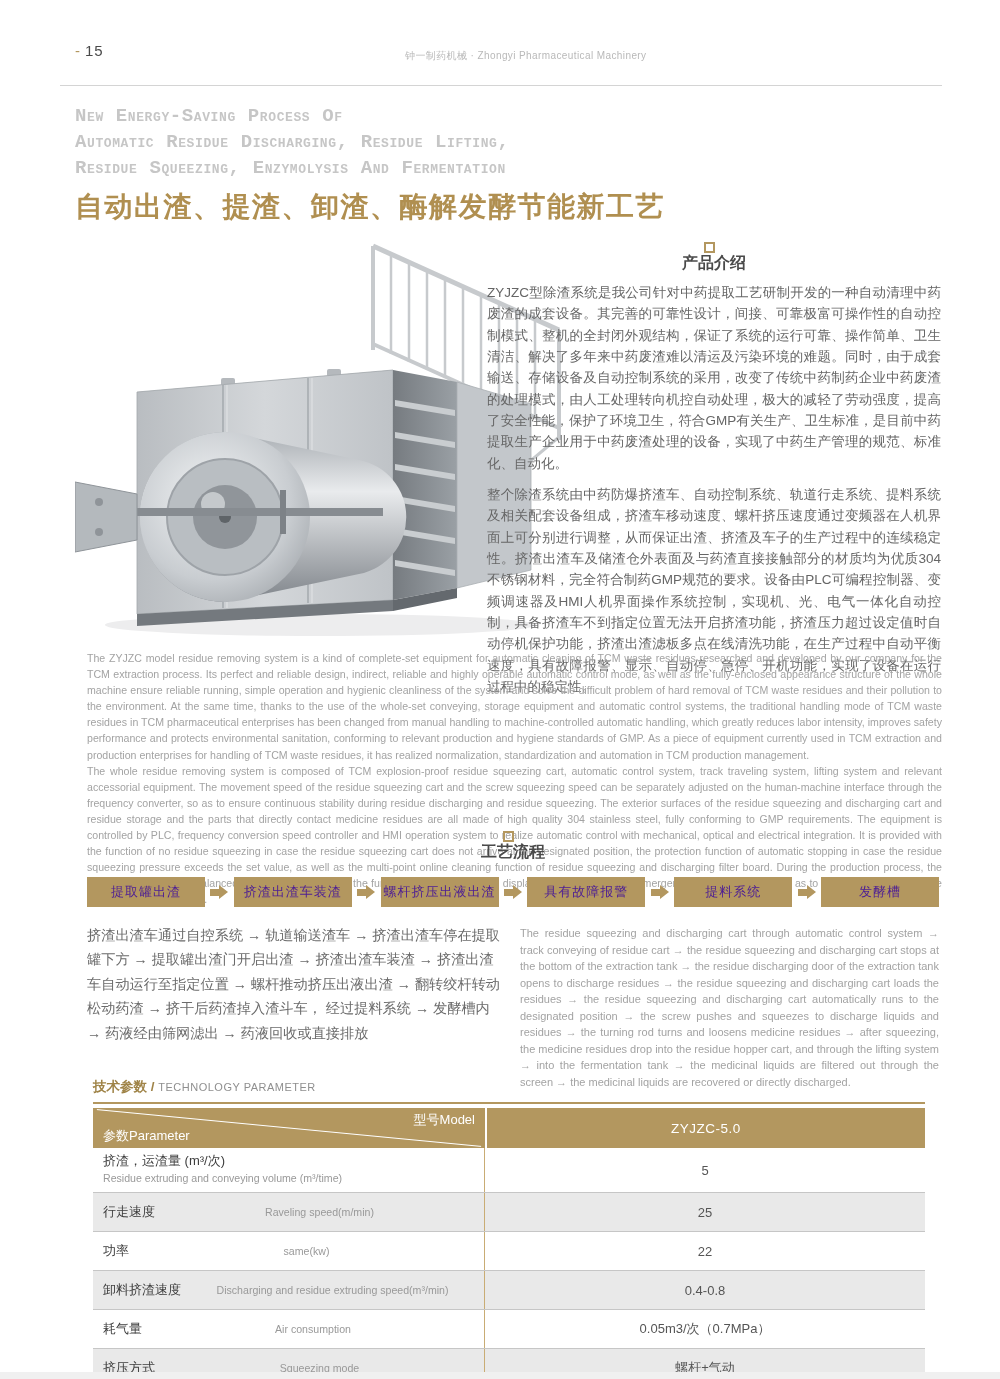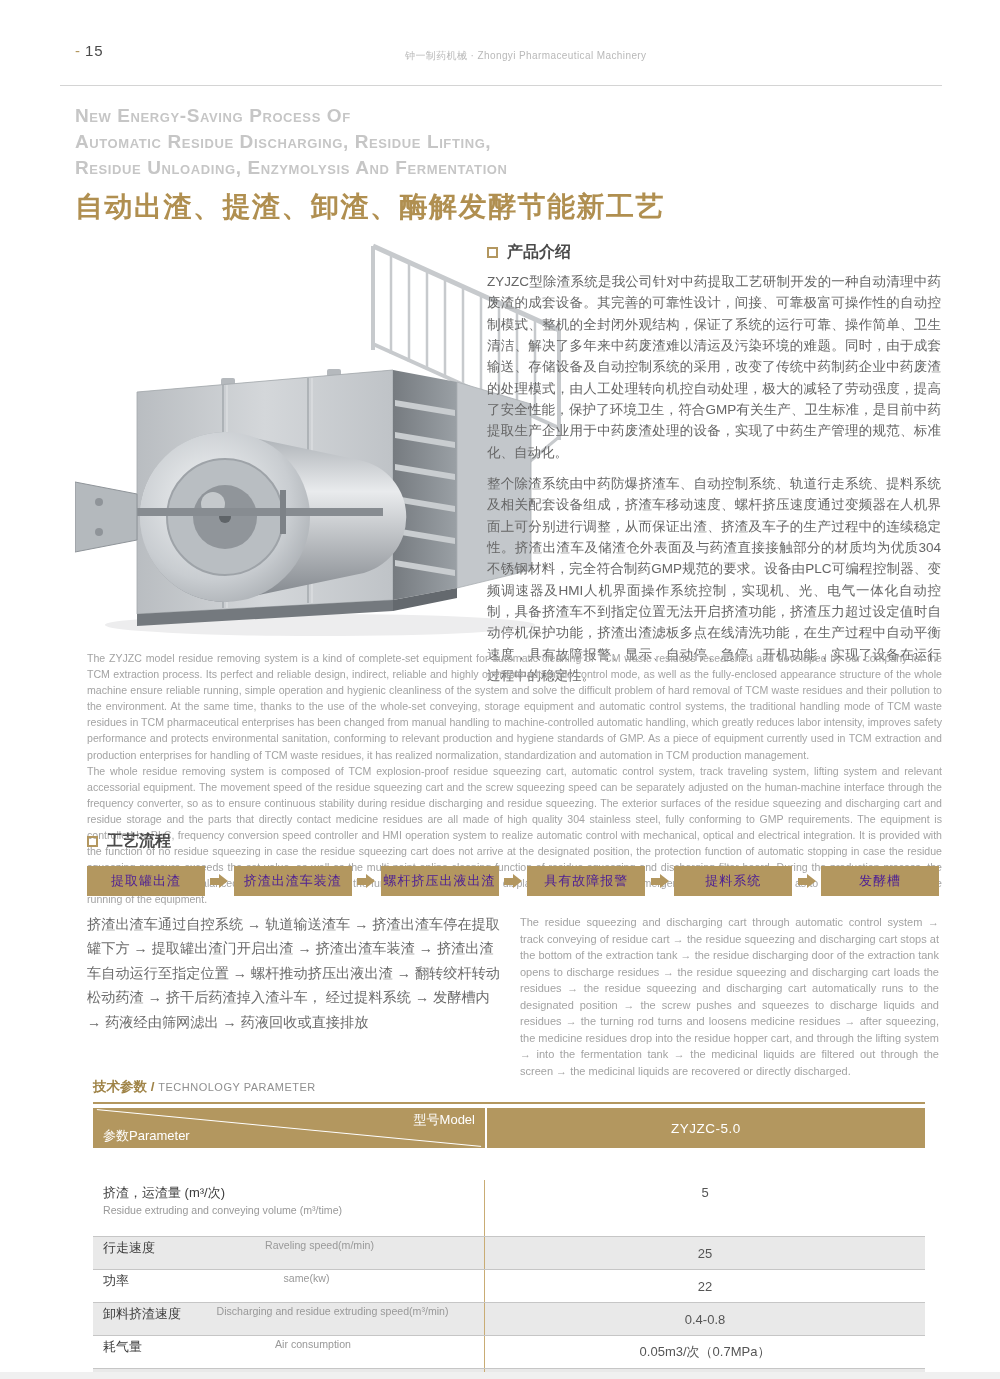--- a/index.html
+++ b/index.html
@@ -7,30 +7,30 @@
   .page{position:relative;width:1000px;height:1379px;background:#ffffff;overflow:hidden;}
 
   
   .hdr{position:absolute;top:42px;left:75px;right:60px;height:30px;}
   .pageno{font-size:15px;color:#4a4a4a;letter-spacing:1px;}
   .pageno .dash{color:#b3975f;margin-right:4px;}
   .brand{position:absolute;left:330px;top:7px;font-size:10px;color:#b9b9b9;letter-spacing:0.4px;}
   .hdr-rule{position:absolute;top:85px;left:60px;right:58px;height:1px;background:#d4d4d4;}
 
   
-  .title-block{position:absolute;left:75px;top:103px;width:620px;}
+  .title-block{position:absolute;left:75px;top:103px;width:620px;font-family:Liberation Mono, monospace;}
   .en-title{font-size:19px;line-height:1.38;color:#c6c6c6;font-weight:600;font-variant:small-caps;letter-spacing:0.6px;}
   .en-title span{display:block;}
   .zh-title{margin:6px 0 0 0;font-size:28px;font-weight:bold;color:#b08f50;letter-spacing:1.5px;}
 
   
   .intro{position:absolute;left:75px;top:232px;width:866px;}
   .machine{position:absolute;left:0;top:0;width:490px;height:410px;}
   .intro-text{position:absolute;left:412px;top:10px;width:454px;}
-  .sec-h{display:flex;align-items:center;font-size:16px;font-weight:600;color:#4a4a4a;margin:0 0 8px 0;}
+  .sec-h{display:flex;align-items:center;font-size:16px;font-weight:600;color:#4a4a4a;margin:0 0 8px 0;flex-direction:column;}
   .sq{display:inline-block;width:7px;height:7px;border:2px solid #b3975f;margin-right:9px;flex:none;}
   .zh-p{font-size:13.5px;line-height:1.58;color:#666;text-align:justify;margin:0 0 10px 0;}
 
   
   .en-paras{position:absolute;left:87px;top:650px;width:855px;}
   .en-p{font-size:10.6px;line-height:1.52;color:#a3a3a3;text-align:justify;margin:0;}
 
   
   .process{position:absolute;left:87px;top:831px;width:852px;}
   .flow{display:flex;align-items:center;justify-content:space-between;margin-top:14px;}
@@ -51,22 +51,22 @@
   .t-header{display:flex;height:40px;background:#b3975f;color:#fff;}
   .t-header .hleft{width:392px;position:relative;border-right:2px solid #fff;flex:none;}
   .t-header .hleft svg{position:absolute;left:0;top:0;width:100%;height:100%;}
   .h-model{position:absolute;right:10px;top:3px;font-size:13px;}
   .h-param{position:absolute;left:10px;bottom:3px;font-size:13px;}
   .t-header .hright{flex:1;display:flex;align-items:center;justify-content:center;font-size:13.5px;letter-spacing:0.5px;}
   .t-row{display:flex;border-bottom:1px solid #c6c6c6;background:#fff;}
   .t-row:last-child{border-bottom:none;}
   .t-row.alt{background:#e9e9e9;}
   .t-label{width:392px;flex:none;border-right:1px solid #c9ac74;padding:2px 0 2px 10px;box-sizing:border-box;}
-  .t-label.single{display:flex;align-items:flex-start;height:32px;}
-  .t-label.double{padding-top:4px;padding-bottom:20px;margin-top:32px;}
+  .t-label.single{display:flex;align-items:center;height:38px;}
+  .t-label.double{padding-top:4px;padding-bottom:8px;}
   .t-zh{font-size:13px;color:#3d3d3d;white-space:nowrap;}
   .t-en{font-size:10.6px;color:#999;}
   .t-label.single .t-en{flex:1;text-align:center;}
   .t-label.double .t-zh{display:block;margin-bottom:2px;}
   .t-value{flex:1;display:flex;align-items:center;justify-content:center;font-size:13px;color:#555;}
 
   .bottom-strip{position:absolute;left:0;bottom:0;width:100%;height:7px;background:#f0f0f0;}
 </style>
 </head>
 <body>
@@ -76,21 +76,21 @@
   <div class="hdr">
     <span class="pageno"><span class="dash">-</span><span>15</span></span>
     <span class="brand">钟一制药机械 · Zhongyi Pharmaceutical Machinery</span>
   </div>
   <div class="hdr-rule"></div>
 
   <div class="title-block">
     <div class="en-title">
       <span>New Energy-Saving Process Of</span>
       <span>Automatic Residue Discharging, Residue Lifting,</span>
-      <span>Residue Unloading, Enzymolysis And Fermentation</span>
+      <span>Residue Squeezing, Enzymolysis And Fermentation</span>
     </div>
     <h1 class="zh-title">自动出渣、提渣、卸渣、酶解发酵节能新工艺</h1>
   </div>
 
   <div class="intro">
     <div class="machine">
       <svg viewBox="0 0 490 410" width="490" height="410">
         <defs>
           <linearGradient id="gFront" x1="0" y1="0" x2="1" y2="0">
             <stop offset="0" stop-color="#b9bdc1"></stop>

